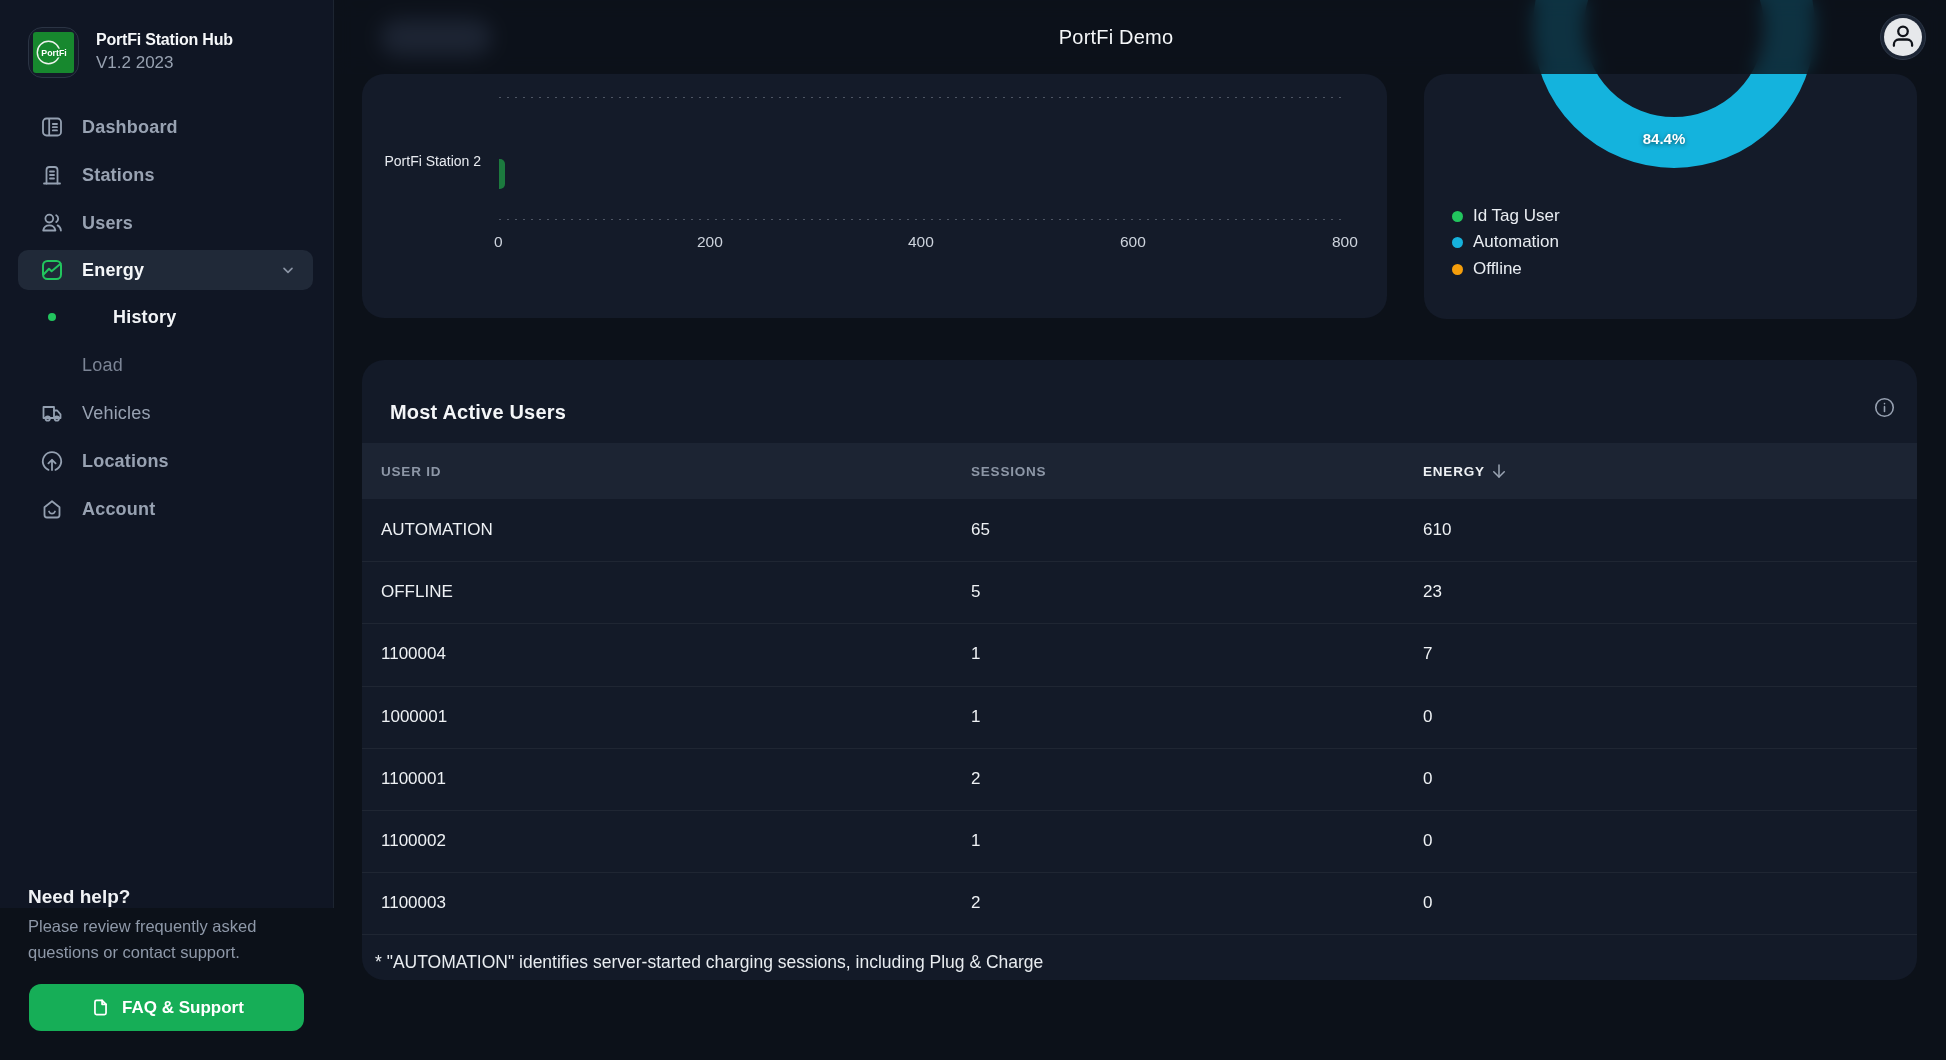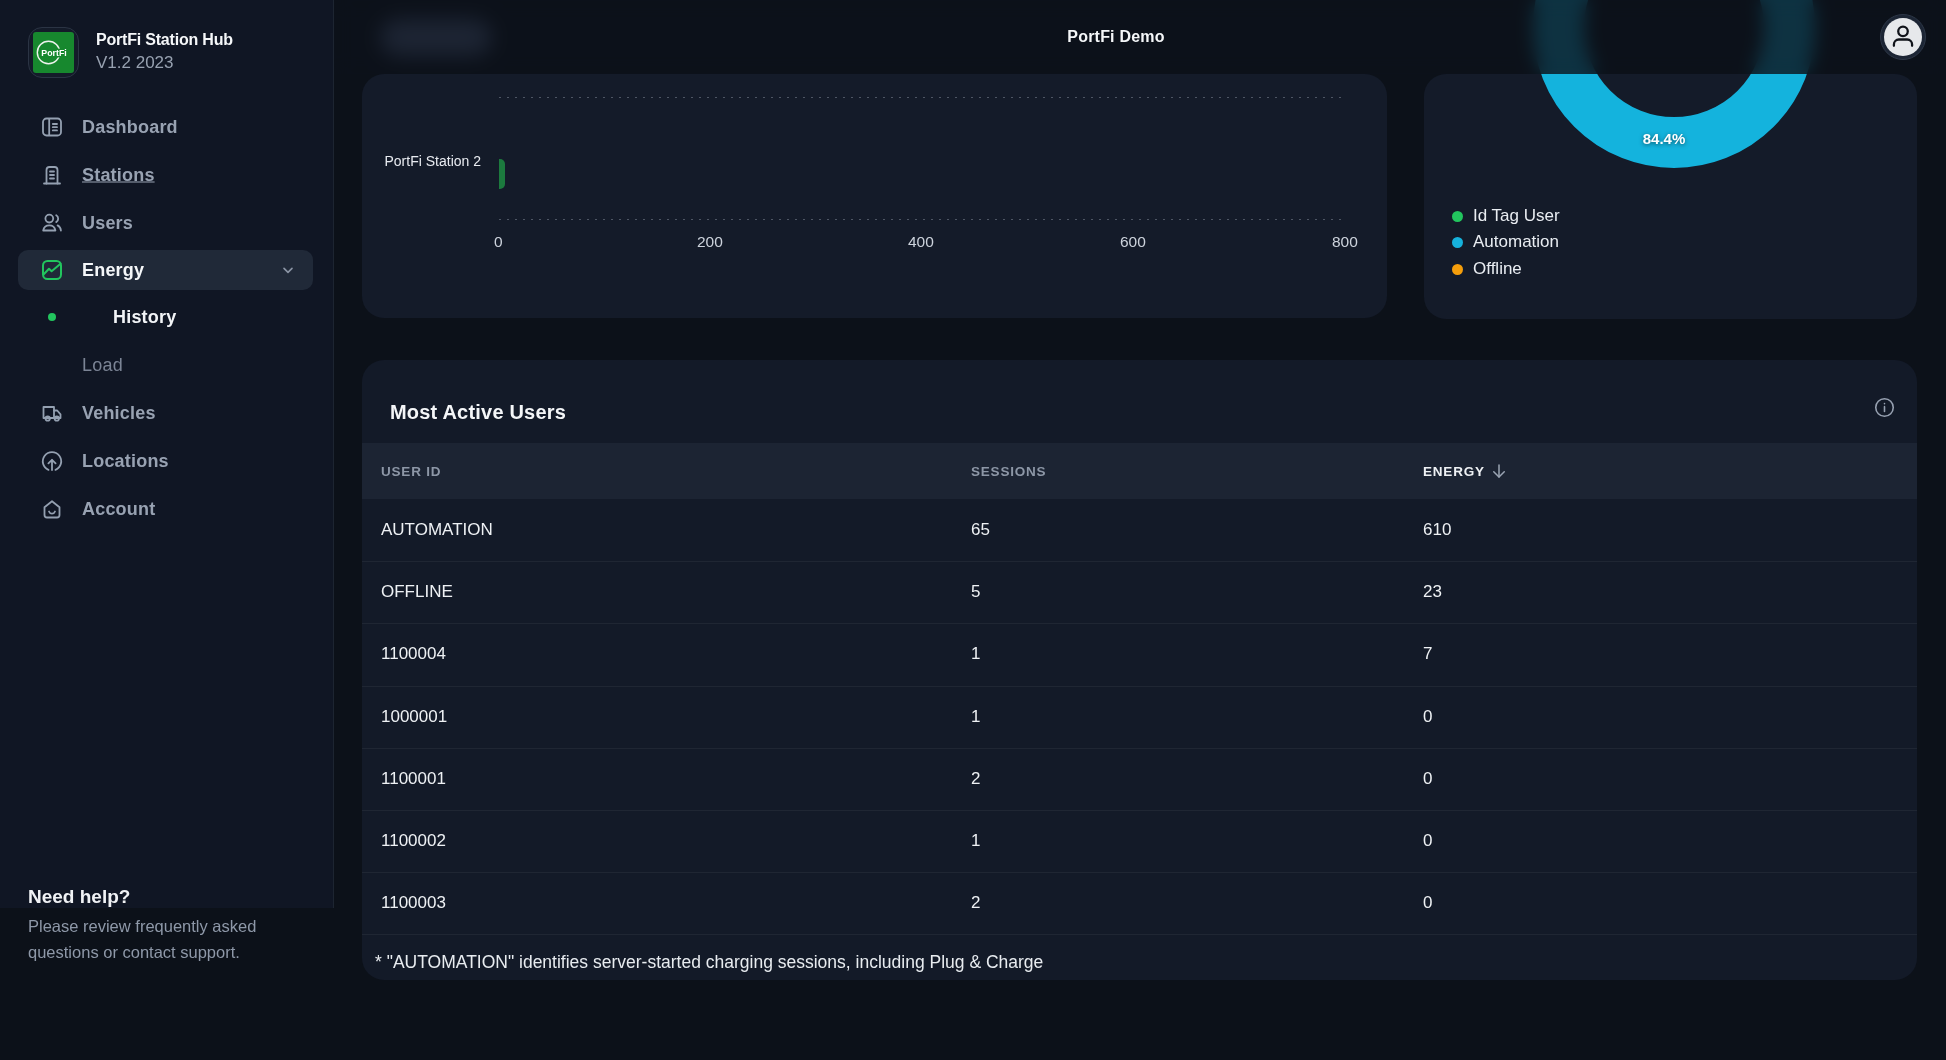--- a/index.html
+++ b/index.html
@@ -87,21 +87,21 @@
 <div class="abs" style="left:362px; top:872.0px; width:1555px; height:1px; background:rgba(255,255,255,0.055);"></div>
 <div class="abs vc" style="left:381px; top:903.0px; color:#eef1f4; font-size:17px;">1100003</div>
 <div class="abs vc" style="left:971px; top:903.0px; color:#eef1f4; font-size:17px;">2</div>
 <div class="abs vc" style="left:1423px; top:903.0px; color:#eef1f4; font-size:17px;">0</div>
 <div class="abs" style="left:362px; top:934.1px; width:1555px; height:1px; background:rgba(255,255,255,0.055);"></div>
 </div>
 
 <div class="abs vc" style="left:375px; top:962px; color:#e8ecf0; font-size:17.5px;">* "AUTOMATION" identifies server-started charging sessions, including Plug &amp; Charge</div>
 
 <div class="abs" style="left:334px; top:0; width:1612px; height:74px; background:rgba(12,17,26,0.80); backdrop-filter:blur(9px); -webkit-backdrop-filter:blur(9px);"></div>
-<div class="abs vc" style="left:1116px; top:37px; transform:translate(-50%,-50%); color:#f5f7f9; font-size:16px; font-weight:bold; letter-spacing:0.2px;">PortFi Demo</div>
+<div class="abs vc" style="left:1116px; top:37px; transform:translate(-50%,-50%); color:#f5f7f9; font-size:20px; font-weight:normal; letter-spacing:0.2px;">PortFi Demo</div>
 
 <div class="abs" style="left:1880px; top:14px; width:46px; height:46px; border-radius:50%; background:#1c2534; border:1px solid #2d3747;"></div>
 <div class="abs" style="left:1884px; top:18px; width:38px; height:38px; border-radius:50%; background:#e6e8eb;"></div>
 <svg class="abs" style="left:1889px; top:22px;" width="28" height="28" viewBox="0 0 24 24" fill="none" stroke="#10131a" stroke-width="1.95" stroke-linecap="round">
   <circle cx="12" cy="8" r="4.1"></circle>
   <path d="M4.2 20.4 v-1.2 a4.2 4.2 0 0 1 4.2-4.2 h7.2 a4.2 4.2 0 0 1 4.2 4.2 v1.2"></path>
 </svg>
 
 <div id="sidebar" class="abs" style="left:0; top:0; width:334px; height:908px; background:#101624; border-right:1px solid #1d2531;">
 
@@ -125,55 +125,62 @@
         <line x1="12.8" y1="15.4" x2="17" y2="15.4"></line>
       </svg>
 <div class="abs vc" style="left:82px; top:127px; color:#98a2b2; font-size:18px; font-weight:bold; letter-spacing:0.2px;">Dashboard</div>
 <svg class="abs" style="left:40px; top:163px;" width="24" height="24" viewBox="0 0 24 24" fill="none" stroke="#94a0b1" stroke-width="1.8" stroke-linecap="round" stroke-linejoin="round">
         <path d="M4 20.5 h16"></path>
         <path d="M6.5 20.5 V7 a3 3 0 0 1 3-3 h5 a3 3 0 0 1 3 3 v13.5"></path>
         <line x1="10" y1="8.5" x2="14" y2="8.5"></line>
         <line x1="10" y1="12" x2="14" y2="12"></line>
         <line x1="10" y1="15.5" x2="14" y2="15.5"></line>
       </svg>
-<div class="abs vc" style="left:82px; top:175px; color:#98a2b2; font-size:18px; font-weight:bold; letter-spacing:0.2px;text-decoration:underline;">Stations</div>
+<div class="abs vc" style="left:82px; top:175px; color:#98a2b2; font-size:18px; font-weight:bold; letter-spacing:0.2px;">Stations</div>
 <svg class="abs" style="left:40px; top:211px;" width="24" height="24" viewBox="0 0 24 24" fill="none" stroke="#94a0b1" stroke-width="1.8" stroke-linecap="round" stroke-linejoin="round">
         <circle cx="9.3" cy="7.6" r="3.9"></circle>
         <path d="M3.2 19.5 a6.2 6.2 0 0 1 12.2 0 Z"></path>
         <path d="M16.2 4.2 a4 4 0 0 1 0 6.9"></path>
         <path d="M17.6 14.4 a6.3 6.3 0 0 1 3.3 5.1"></path>
       </svg>
 <div class="abs vc" style="left:82px; top:223px; color:#98a2b2; font-size:18px; font-weight:bold; letter-spacing:0.2px;">Users</div>
 <svg class="abs" style="left:40px; top:258px;" width="24" height="24" viewBox="0 0 24 24" fill="none" stroke="#22c55e" stroke-width="2" stroke-linecap="round" stroke-linejoin="round">
         <rect x="3" y="3" width="18" height="18" rx="4.5"></rect>
         <path d="M3.5 16.5 L9 10.8 l2.6 2.5 L20.5 5.8"></path>
       </svg>
 <div class="abs vc" style="left:82px; top:270px; color:#f5f7f9; font-size:18px; font-weight:bold; letter-spacing:0.2px;">Energy</div>
 <div class="abs vc" style="left:82px; top:317px; color:#f2f4f7; font-size:18px; font-weight:bold; letter-spacing:0.2px;margin-left:31px;">History</div>
 <div class="abs vc" style="left:82px; top:365px; color:#7b8495; font-size:18px; font-weight:normal; letter-spacing:0.2px;">Load</div>
 <svg class="abs" style="left:40px; top:401px;" width="24" height="24" viewBox="0 0 24 24" fill="none" stroke="#94a0b1" stroke-width="1.8" stroke-linecap="round" stroke-linejoin="round">
         <path d="M3.5 6 h10.5 v11 H3.5 z" stroke-linejoin="round"></path>
         <path d="M14 9.5 h3.2 l3.3 3.8 v3.7 H14"></path>
         <circle cx="7.7" cy="17.5" r="2.2"></circle>
         <circle cx="16.8" cy="17.5" r="2.2"></circle>
       </svg>
-<div class="abs vc" style="left:82px; top:413px; color:#98a2b2; font-size:18px; font-weight:bold; letter-spacing:0.2px;">Vehicles</div>
+<div class="abs vc" style="left:82px; top:413px; color:#98a2b2; font-size:18px; font-weight:normal; letter-spacing:0.2px;">Vehicles</div>
 <svg class="abs" style="left:40px; top:449px;" width="24" height="24" viewBox="0 0 24 24" fill="none" stroke="#94a0b1" stroke-width="1.8" stroke-linecap="round" stroke-linejoin="round">
         <path d="M8.5 20.8 a9.2 9.2 0 1 1 7 0"></path>
         <path d="M12 21 v-9.5"></path>
         <path d="M8.4 14.4 12 10.8 15.6 14.4"></path>
       </svg>
 <div class="abs vc" style="left:82px; top:461px; color:#98a2b2; font-size:18px; font-weight:bold; letter-spacing:0.2px;">Locations</div>
 <svg class="abs" style="left:40px; top:497px;" width="24" height="24" viewBox="0 0 24 24" fill="none" stroke="#94a0b1" stroke-width="1.8" stroke-linecap="round" stroke-linejoin="round">
         <path d="M4.5 10.2 12 4.2 l7.5 6 V18 a2.5 2.5 0 0 1 -2.5 2.5 h-10 A2.5 2.5 0 0 1 4.5 18 Z"></path>
         <path d="M9 14.5 a3.2 3.2 0 0 0 6 0"></path>
       </svg>
 <div class="abs vc" style="left:82px; top:509px; color:#98a2b2; font-size:18px; font-weight:bold; letter-spacing:0.2px;">Account</div>
 <svg class="abs" style="left:280px; top:262px;" width="16" height="16" viewBox="0 0 24 24" fill="none" stroke="#8b95a5" stroke-width="2.4" stroke-linecap="round" stroke-linejoin="round">
         <polyline points="6,9.5 12,15.5 18,9.5"></polyline>
       </svg>
 </div>
 
   <div class="abs" style="left:48px; top:313px; width:8px; height:8px; border-radius:50%; background:#22c55e;"></div>
 
   <div class="abs vc" style="left:28px; top:897px; color:#f0f2f5; font-size:19px; font-weight:bold;">Need help?</div>
   <div class="abs" style="left:28px; top:913px; width:260px; color:#8e98a8; font-size:16.5px; line-height:26px;">Please review frequently asked questions or contact support.</div>
+  <div class="abs" style="left:29px; top:984px; width:275px; height:47px; border-radius:12px; background:#16ae57;">
+    <svg class="abs" style="left:62px; top:14px;" width="19" height="19" viewBox="0 0 24 24" fill="none" stroke="#ffffff" stroke-width="2.2" stroke-linecap="round" stroke-linejoin="round">
+      <path d="M14 3 H7 a2 2 0 0 0 -2 2 v14 a2 2 0 0 0 2 2 h10 a2 2 0 0 0 2 -2 V8 Z"></path>
+      <path d="M14 3 v5 h5"></path>
+    </svg>
+    <div class="abs vc" style="left:93px; top:24px; color:#ffffff; font-size:17px; font-weight:bold;">FAQ &amp; Support</div>
+  </div>
 </div>
 
 </body></html>

